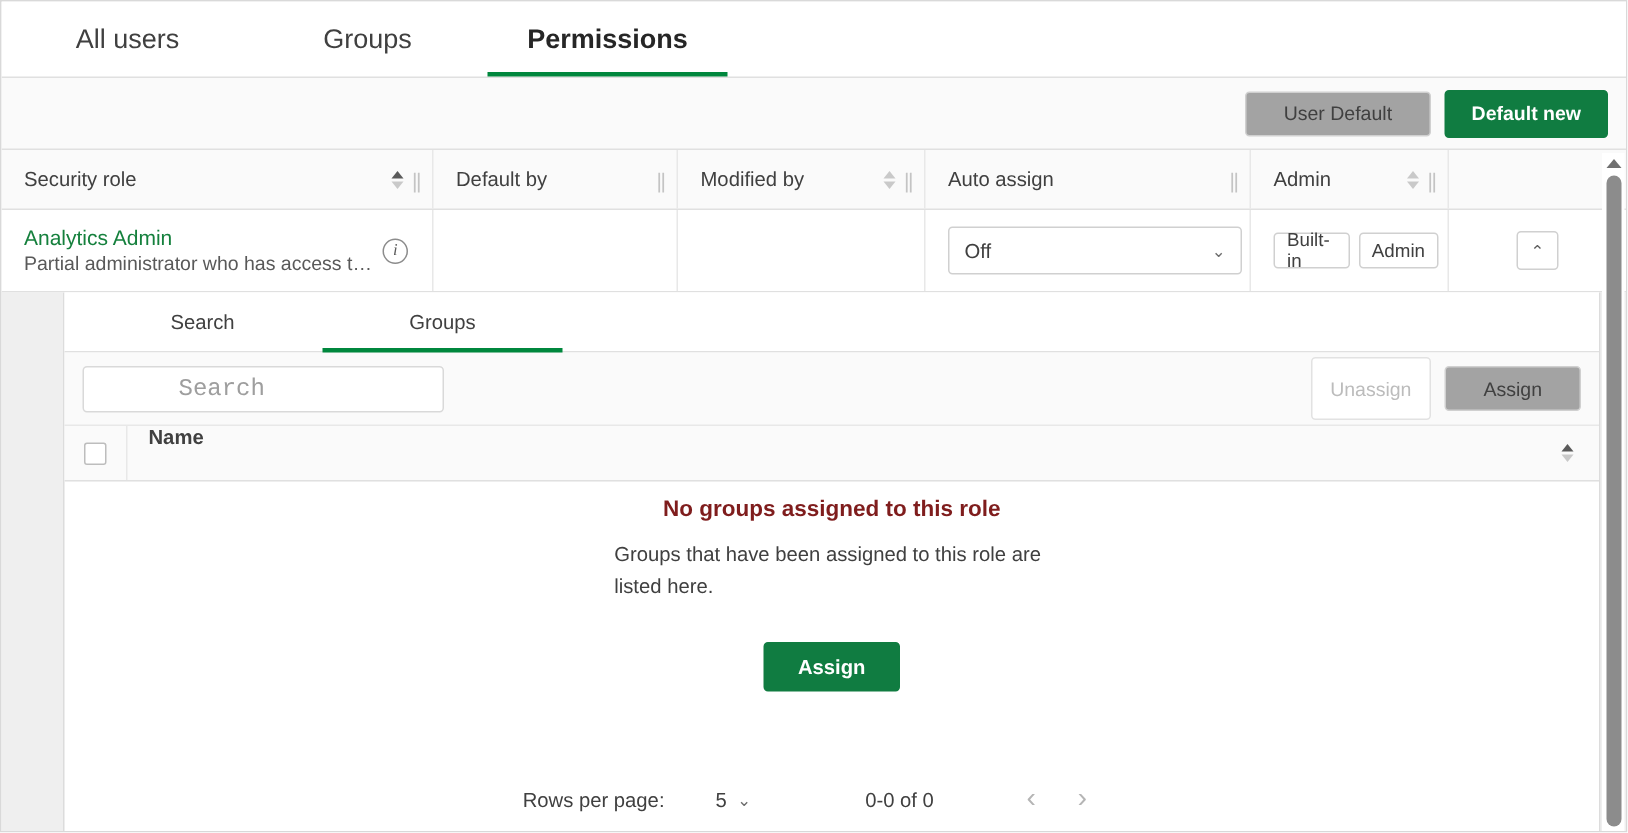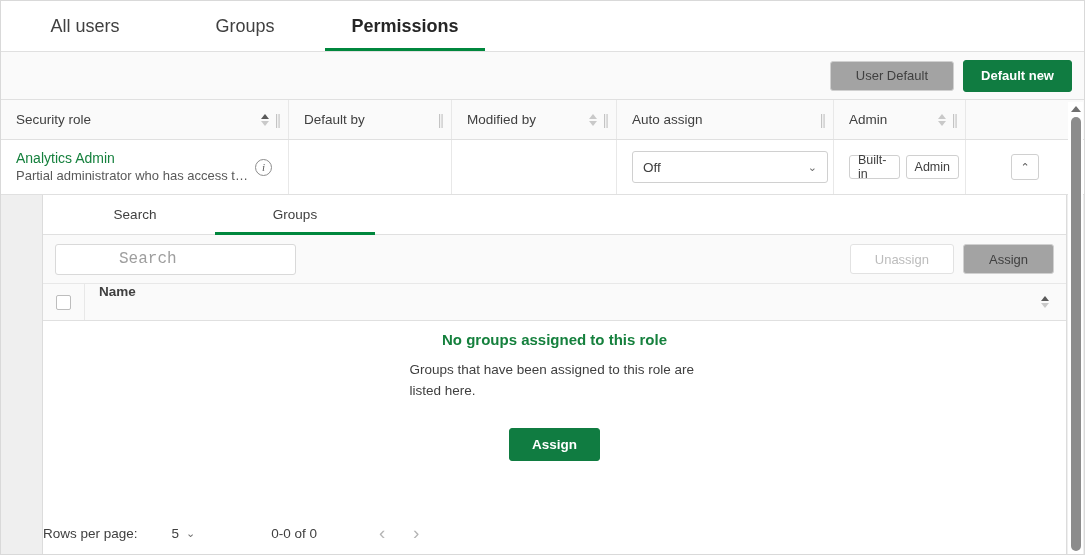--- a/index.html
+++ b/index.html
@@ -77,22 +77,22 @@
     border: 1px solid #107c41;
     color: #fff;
     height: 32px;
     padding: 0 17px;
     font-weight: 600;
   }
   .btn-disabled {
     background: #fff;
     border: 1px solid #e2e2e2;
     color: #bcbcbc;
-    height: 30px;
-    padding: 0 24px;
+    height: 42px;
+    padding: 0 12px;
     cursor: default;
   }
 
   
   .table-head {
     height: 40px;
     background: #fafafa;
     border-bottom: 1px solid #e0e0e0;
     display: flex;
     align-items: stretch;
@@ -262,32 +262,32 @@
     font-weight: 600;
     cursor: pointer;
   }
 
   .empty-state {
     flex: 1;
     display: flex; flex-direction: column;
     align-items: center; justify-content: center;
     padding-bottom: 40px;
   }
-  .empty-title { font-size: 15px; font-weight: bold; color: #15803d; margin-bottom: 11px; }
+  .empty-title { font-size: 15px; font-weight: bold; color: #7f1d1d; margin-bottom: 11px; }
   .empty-sub { font-size: 13.5px; color: #404040; text-align: left; line-height: 21px; width: 290px; }
   .empty-btn {
     margin-top: 27px;
     background: #107c41; border: 1px solid #107c41;
     color: #fff; font-weight: bold; font-size: 13.5px;
     height: 33px; padding: 0 22px; border-radius: 3px; cursor: pointer;
   }
 
   .pager {
     height: 46px;
-    display: flex; align-items: center; justify-content: flex-start;
+    display: flex; align-items: center; justify-content: center;
     padding-right: 22px;
     gap: 0;
     font-size: 13.5px; color: #404040;
   }
   .pager .rpp-label { margin-right: 34px; }
   .pager .rpp-select {
     display: flex; align-items: center; gap: 7px;
     cursor: pointer; margin-right: 76px;
   }
   .pager .range { margin-right: 48px; }

